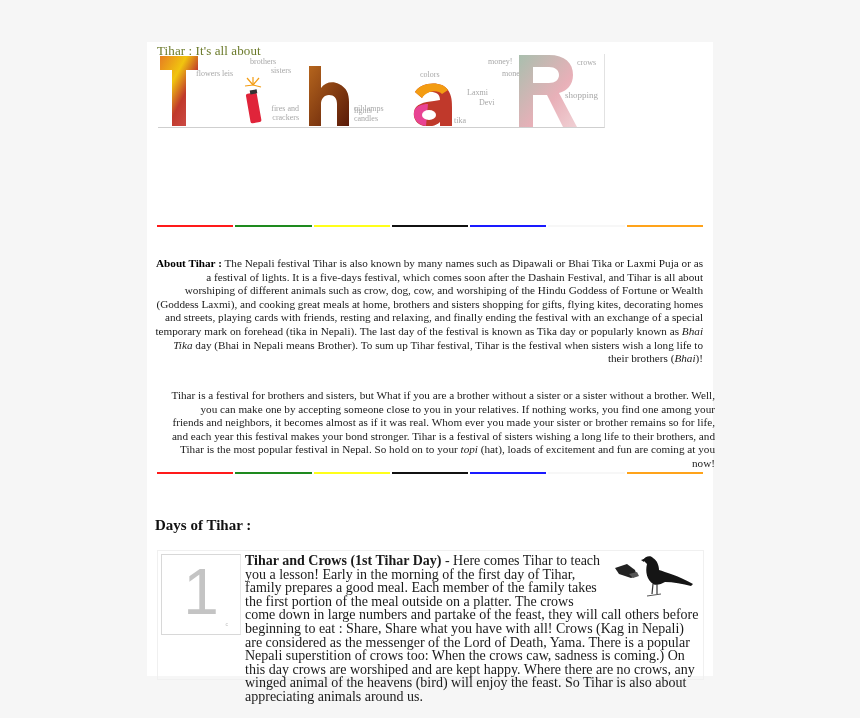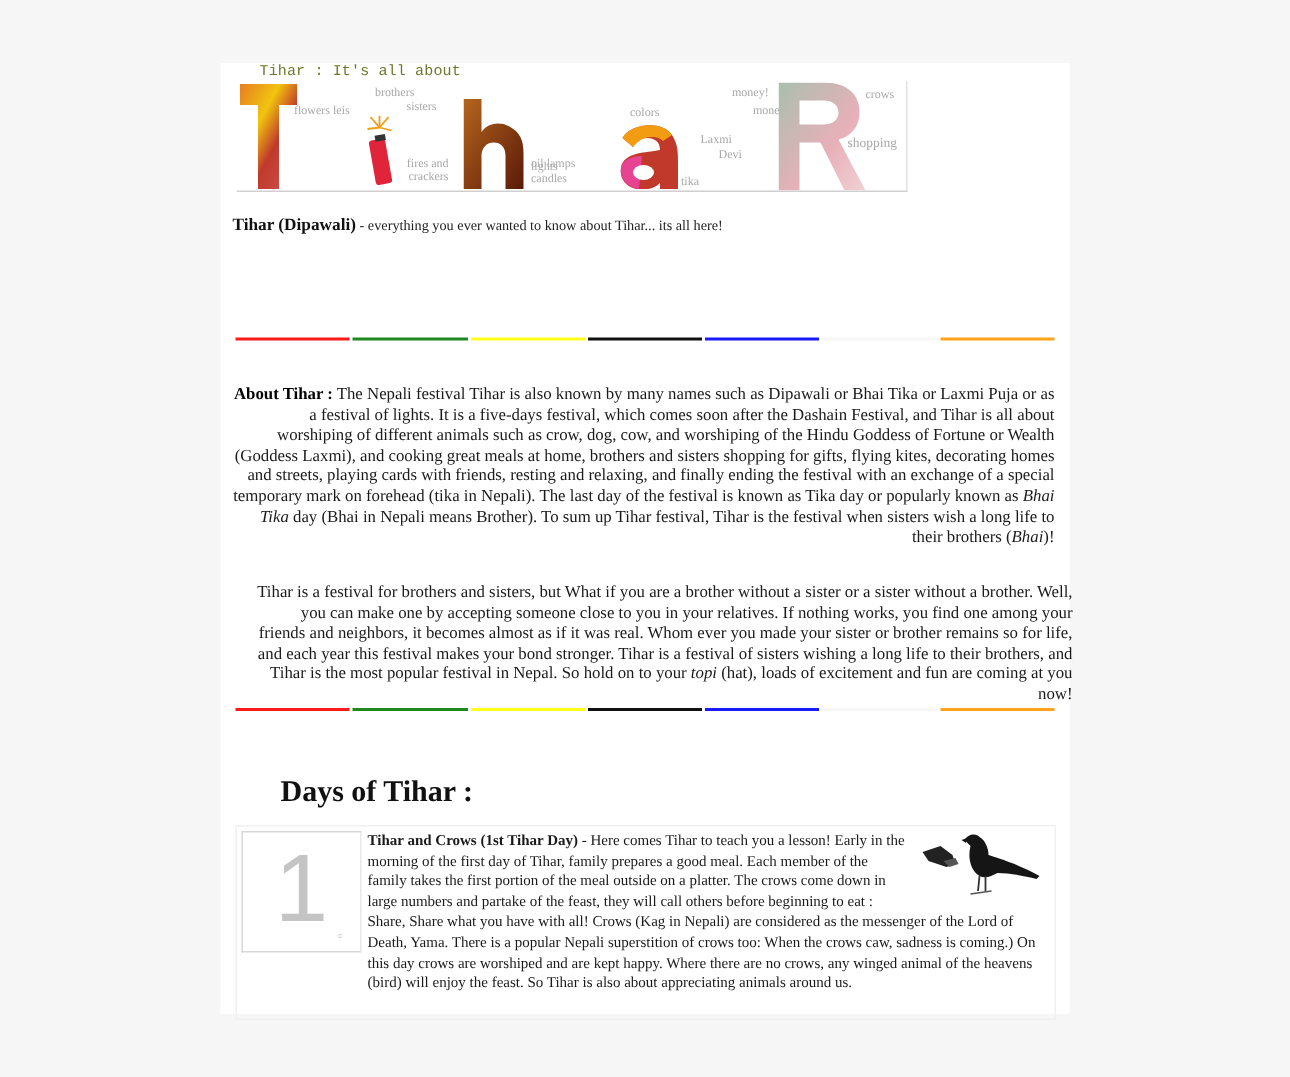--- a/index.html
+++ b/index.html
@@ -4,54 +4,54 @@
 <style>
   html, body { margin:0; padding:0; }
   body {
     width:860px; height:718px; background:#f6f6f6; position:relative; overflow:hidden;
     font-family:"Liberation Serif", "DejaVu Serif", serif; color:#111;
   }
   .card {
     position:absolute; left:147px; top:42px; width:566px; height:634px; background:#fff;
   }
   .tagline {
-    position:absolute; left:26px; top:1px; font-family:Liberation Mono, monospace;
-    font-size:10px; color:#6b7a2a; letter-spacing:0.1px;
+    position:absolute; left:10px; top:1px; font-family:Liberation Serif, serif;
+    font-size:13px; color:#6b7a2a; letter-spacing:0.1px;
   }
   .banner {
     position:absolute; left:11px; top:12px; width:446px; height:73px;
     border-bottom:1px solid #cfcfcf; border-right:1px solid #e2e2e2; overflow:hidden;
   }
   .bl { position:absolute; font-family:"Liberation Sans", sans-serif; font-weight:bold; line-height:1; }
   .bw { position:absolute; font-family:"Liberation Serif", serif; font-size:8px; color:#a8a8a8; line-height:9px;text-align:center; }
   .title-line { position:absolute; left:8px; top:102px; font-size:11px; white-space:nowrap; }
   .title-line b { font-size:11.5px; }
   .title-line .desc { font-size:9.5px; color:#222; }
   .divider { position:absolute; left:10px; width:546px; height:3px; display:flex; gap:2px; }
   .divider span { flex:1; height:2px; display:block; }
   .para {
     position:absolute; left:8px; width:548px; font-size:11.2px; line-height:13.6px; color:#1a1a1a;
     text-align:right;
   }
   .para b { color:#000; }
-  .days-h { position:absolute; left:8px; top:475px; font-size:20px; font-weight:bold; color:#111;margin-left:32px; }
+  .days-h { position:absolute; left:8px; top:475px; font-size:15px; font-weight:bold; color:#111; }
   .day-box {
     position:absolute; left:10px; top:508px; width:545px; height:128px; border:1px solid #f0f0f0;
   }
   .num-box {
     position:absolute; left:3px; top:3px; width:78px; height:79px; border:1px solid #d8d8d8;
     border-right:1px solid #e8e8e8; background:#fff;
   }
   .num-box .n {
     position:absolute; left:0; right:0; top:2px; text-align:center;
     font-family:"Liberation Sans", sans-serif; font-size:64px; color:#c4c4c4; line-height:70px;
   }
   .num-box .tiny { position:absolute; right:12px; bottom:7px; font-size:5px; color:#bbb; font-family:"Liberation Sans", sans-serif; }
   .day-text {
-    position:absolute; left:87px; top:3px; width:456px; font-size:10px; line-height:13.6px; color:#1a1a1a;
+    position:absolute; left:87px; top:3px; width:456px; font-size:14px; line-height:13.6px; color:#1a1a1a;
   }
   .crow {
     float:right; width:84px; height:46px; margin:0 4px 4px 6px; position:relative;
   }
 </style>
 </head>
 <body>
 
 <div class="card">
 
@@ -120,23 +120,20 @@
             <stop offset="0.6" stop-color="#e8b0b8"></stop>
             <stop offset="1" stop-color="#f0d0d4"></stop>
           </linearGradient>
         </defs>
       <path d="M0 0 H30 C46 0 54 8 54 20 C54 30 48 36 40 38 L58 72 H44 L28 40 H14 V72 H0 Z M14 12 V28 H30 C36 28 40 25 40 20 C40 15 36 12 30 12 Z" fill="url(#gR)" fill-rule="evenodd"></path>
     </svg>
     <span class="bw" style="left:419px;top:4px">crows</span>
     <span class="bw" style="left:407px;top:37px;font-size:9px">shopping</span>
   </div>
 
-  <div class="title-line">
-    <b>Tihar (Dipawali)</b><span class="desc"> - everything you ever wanted to know about Tihar... its all here!</span>
-  </div>
 
   <div class="divider" style="top:183px">
     <span style="background:#ff1a1a"></span>
     <span style="background:#1e8a1e"></span>
     <span style="background:#ffff1a"></span>
     <span style="background:#111111"></span>
     <span style="background:#1a1aff"></span>
     <span style="background:#f7f7f7"></span>
     <span style="background:#ffa31a"></span>
   </div>

